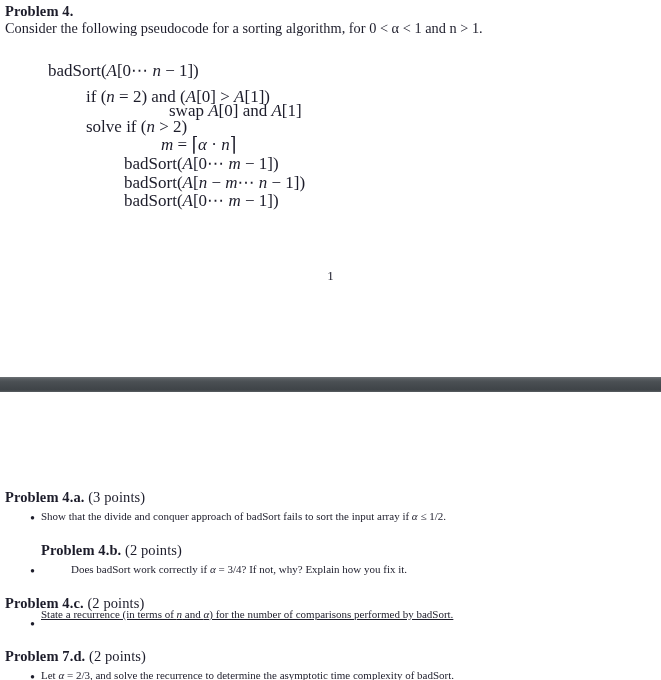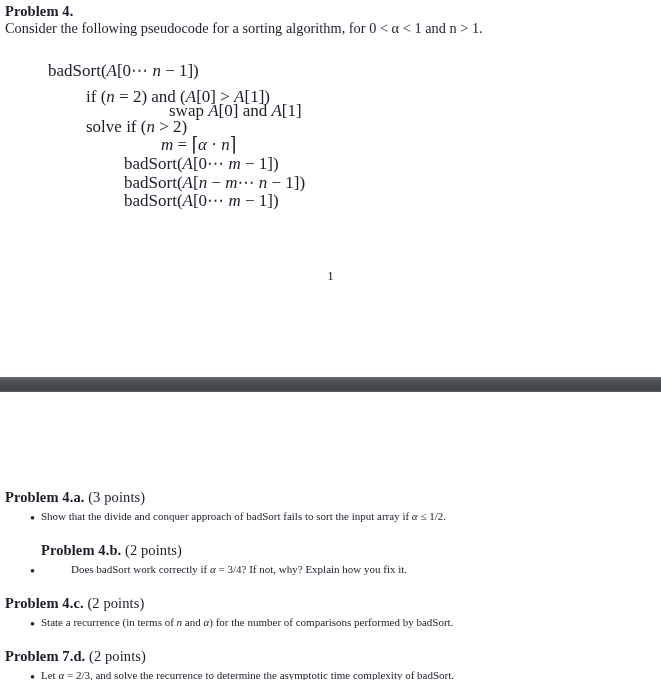--- a/index.html
+++ b/index.html
@@ -146,18 +146,18 @@
 <div class="page-bottom">
   <div id="parts-container">
       <div class="prob-heading" style="left: 5px; top: 97px;"><span>Problem 4.a.</span><span class="pts"> (3 points)</span></div>
       <span class="bullet-dot" style="left: 30px; top: 118px;">•</span>
       <div class="bullet-line" style="left: 41px; top: 118px;">Show that the divide and conquer approach of badSort fails to sort the input array if <span class="mathit">α</span> ≤ 1/2.</div>
       <div class="prob-heading" style="left: 5px; top: 150px; margin-left: 36px;"><span>Problem 4.b.</span><span class="pts"> (2 points)</span></div>
       <span class="bullet-dot" style="left: 30px; top: 171px;">•</span>
       <div class="bullet-line" style="left: 41px; top: 171px; margin-left: 30px;">Does badSort work correctly if <span class="mathit">α</span> = 3/4? If not, why? Explain how you fix it.</div>
       <div class="prob-heading" style="left: 5px; top: 203px; text-align: right;"><span>Problem 4.c.</span><span class="pts"> (2 points)</span></div>
       <span class="bullet-dot" style="left: 30px; top: 224px;">•</span>
-      <div class="bullet-line" style="left: 41px; top: 224px;">State a recurrence (in terms of <span class="mathit">n</span> and <span class="mathit">α</span>) for the number of comparisons performed by badSort.</div>
+      <div class="bullet-line" style="left: 41px; top: 216px; text-decoration: underline;">State a recurrence (in terms of <span class="mathit">n</span> and <span class="mathit">α</span>) for the number of comparisons performed by badSort.</div>
       <div class="prob-heading" style="left: 5px; top: 256px;"><span>Problem 7.d.</span><span class="pts"> (2 points)</span></div>
       <span class="bullet-dot" style="left: 30px; top: 277px;">•</span>
       <div class="bullet-line" style="left: 41px; top: 277px;">Let <span class="mathit">α</span> = 2/3, and solve the recurrence to determine the asymptotic time complexity of badSort.</div>
     </div>
 </div>
 
 </body></html>

